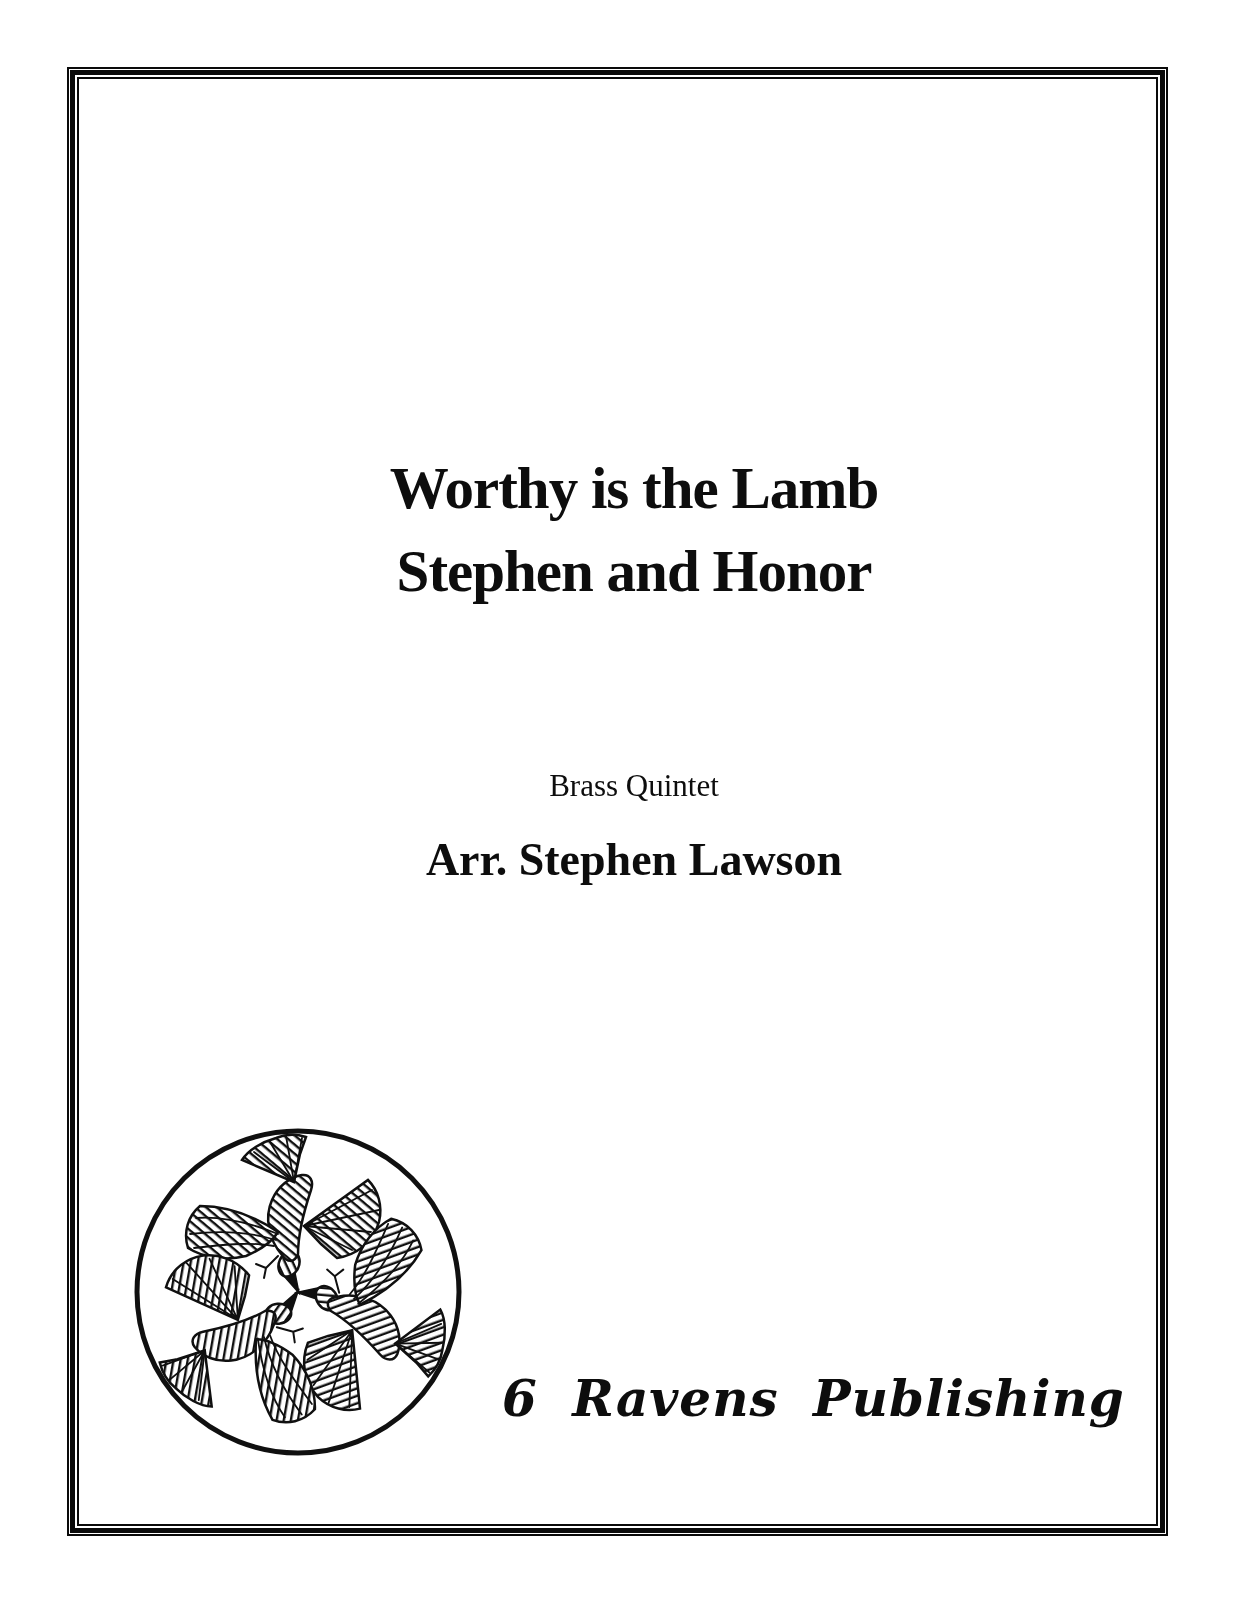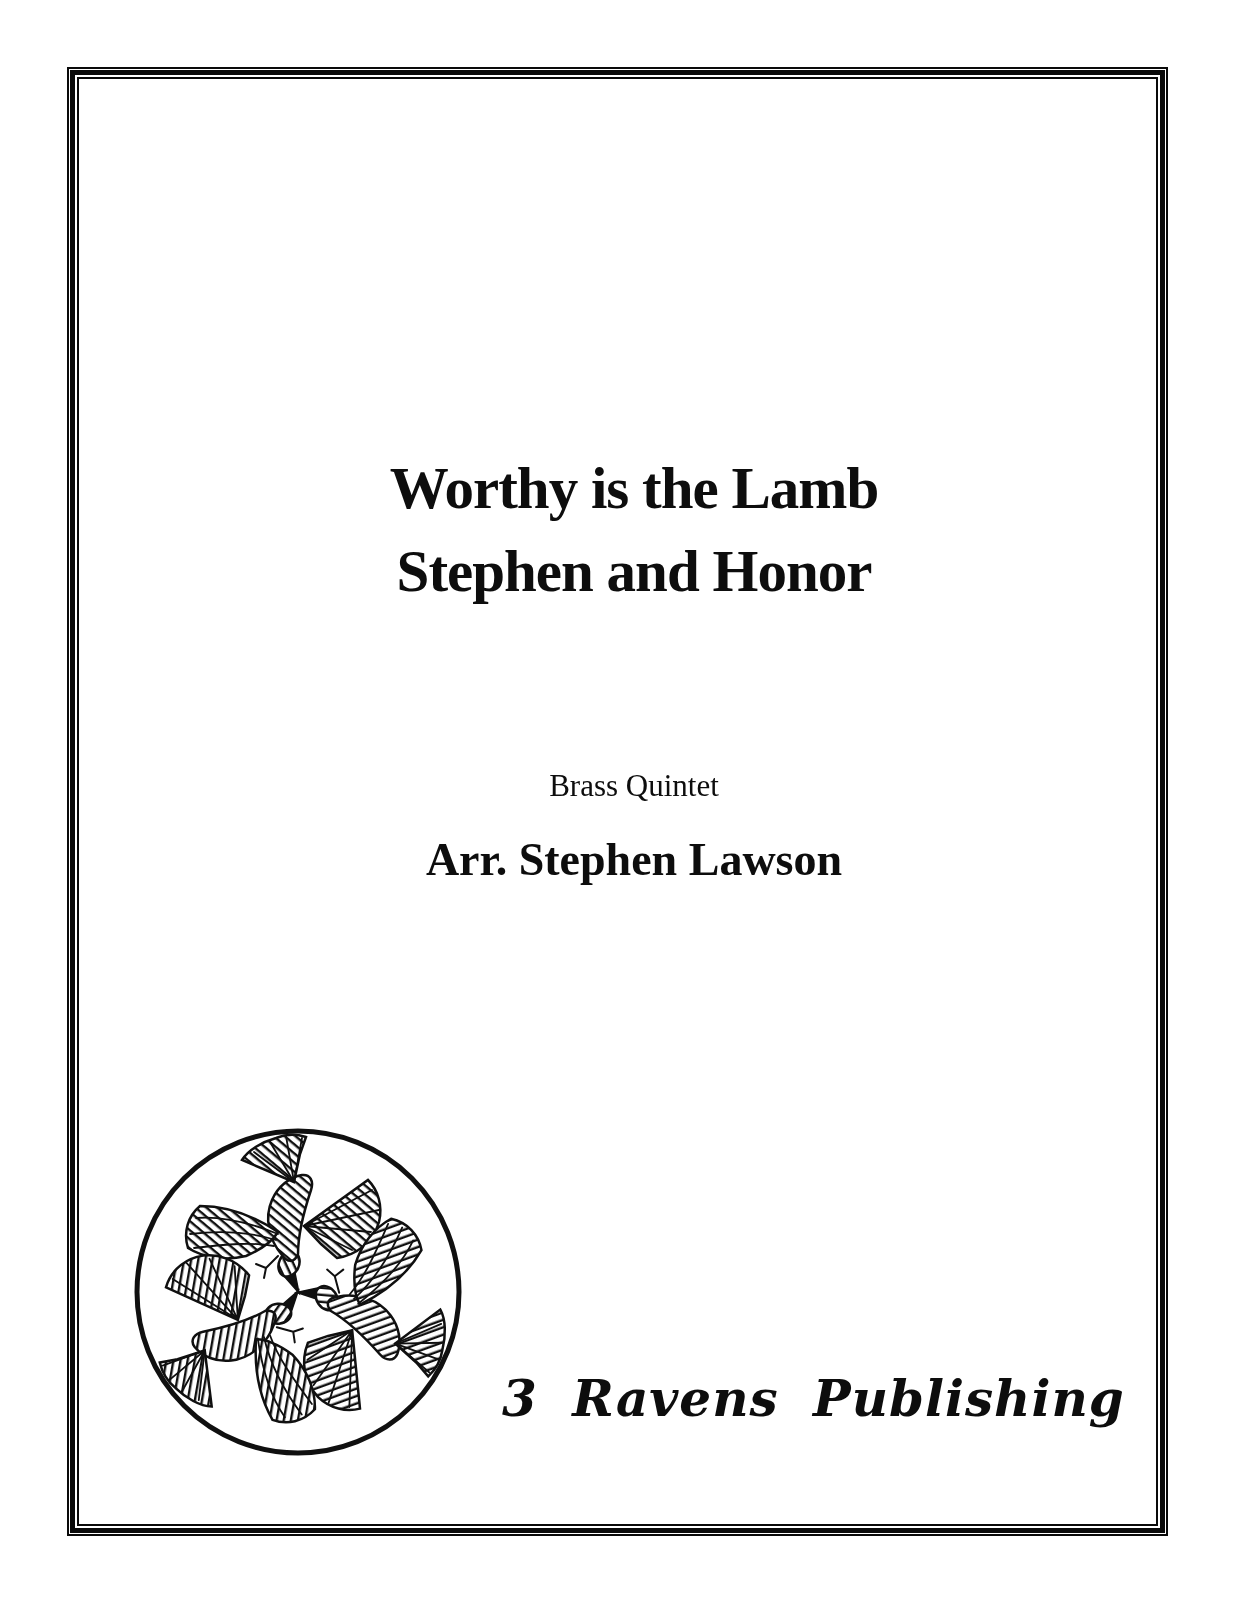--- a/index.html
+++ b/index.html
@@ -132,15 +132,15 @@
         <path d="M150,134 L138,146 M138,146 L128,142 M138,146 L136,156" fill="none" stroke-width="2"></path>
       </g>
     </defs>
 
     <circle cx="170" cy="170" r="161" fill="#ffffff" stroke="#101010" stroke-width="5"></circle>
     <use href="#ravenG"></use>
     <use href="#ravenG" transform="rotate(120 170 170)"></use>
     <use href="#ravenG" transform="rotate(240 170 170)"></use>
   </svg>
 
-  <div class="publisher">3 Ravens Publishing</div>
+  <div class="publisher">6 Ravens Publishing</div>
 
 </div>
 
 </body></html>

